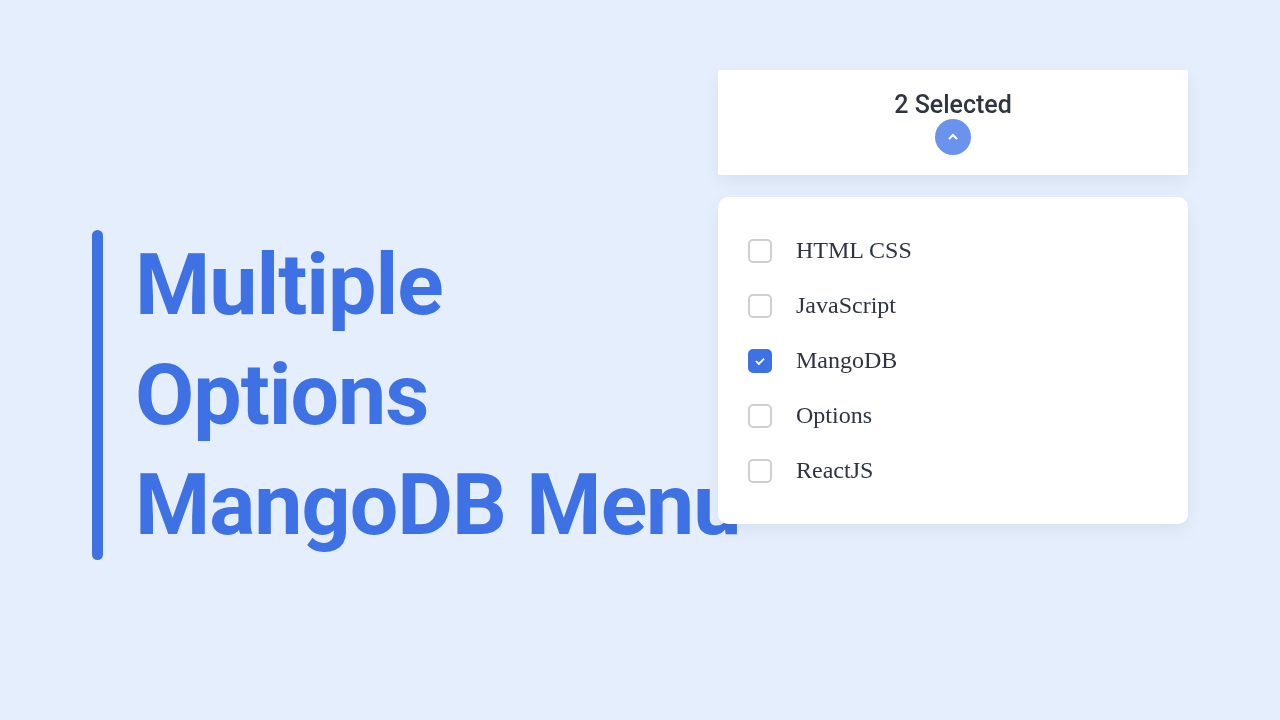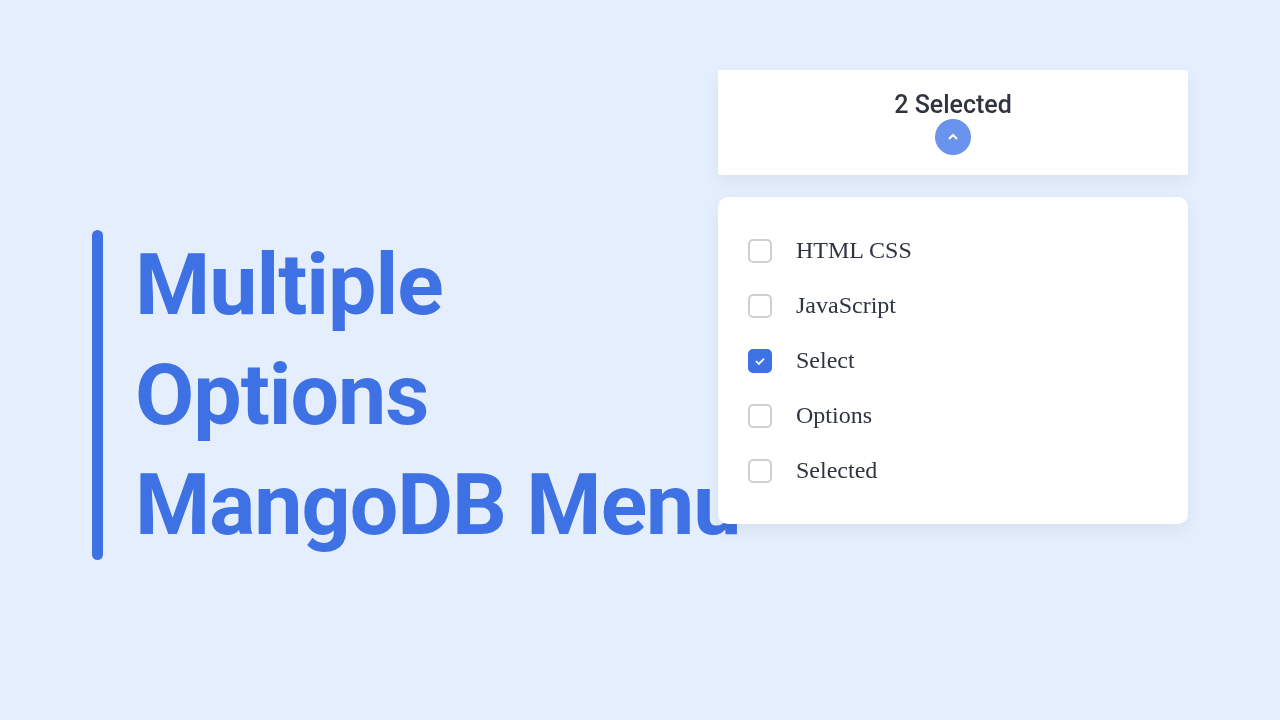--- a/index.html
+++ b/index.html
@@ -145,24 +145,24 @@
       <div class="option-item">
         <span class="checkbox"></span>
         <span class="option-label">JavaScript</span>
       </div>
       <div class="option-item">
         <span class="checkbox checked">
           <svg viewBox="0 0 24 24">
             <polyline points="5 12 10 17 19 8"></polyline>
           </svg>
         </span>
-        <span class="option-label">Select</span>
+        <span class="option-label">MangoDB</span>
       </div>
       <div class="option-item">
         <span class="checkbox"></span>
         <span class="option-label">Options</span>
       </div>
       <div class="option-item">
         <span class="checkbox"></span>
-        <span class="option-label">Selected</span>
+        <span class="option-label">ReactJS</span>
       </div>
     </div>
 </div>
 
 </body></html>

